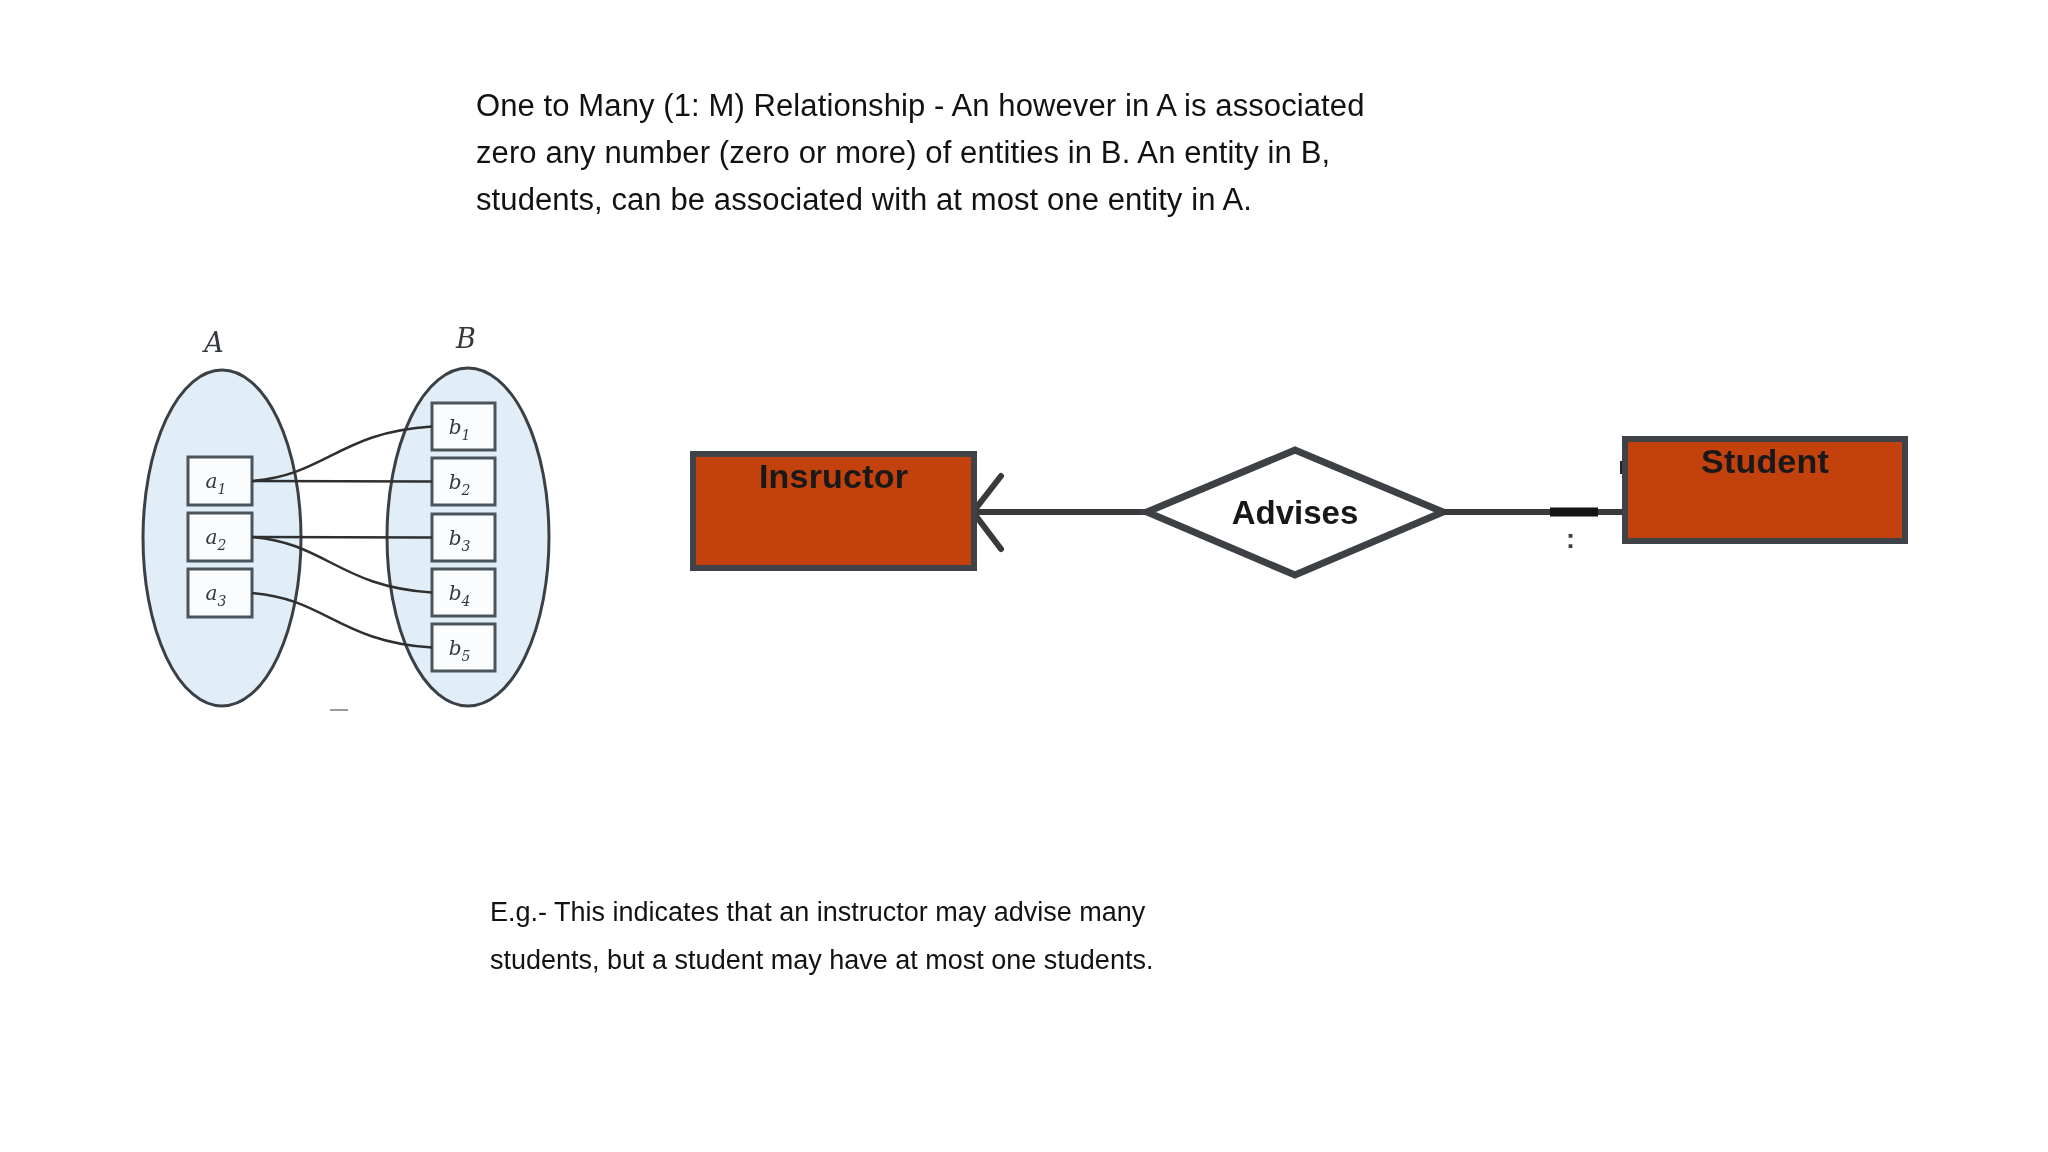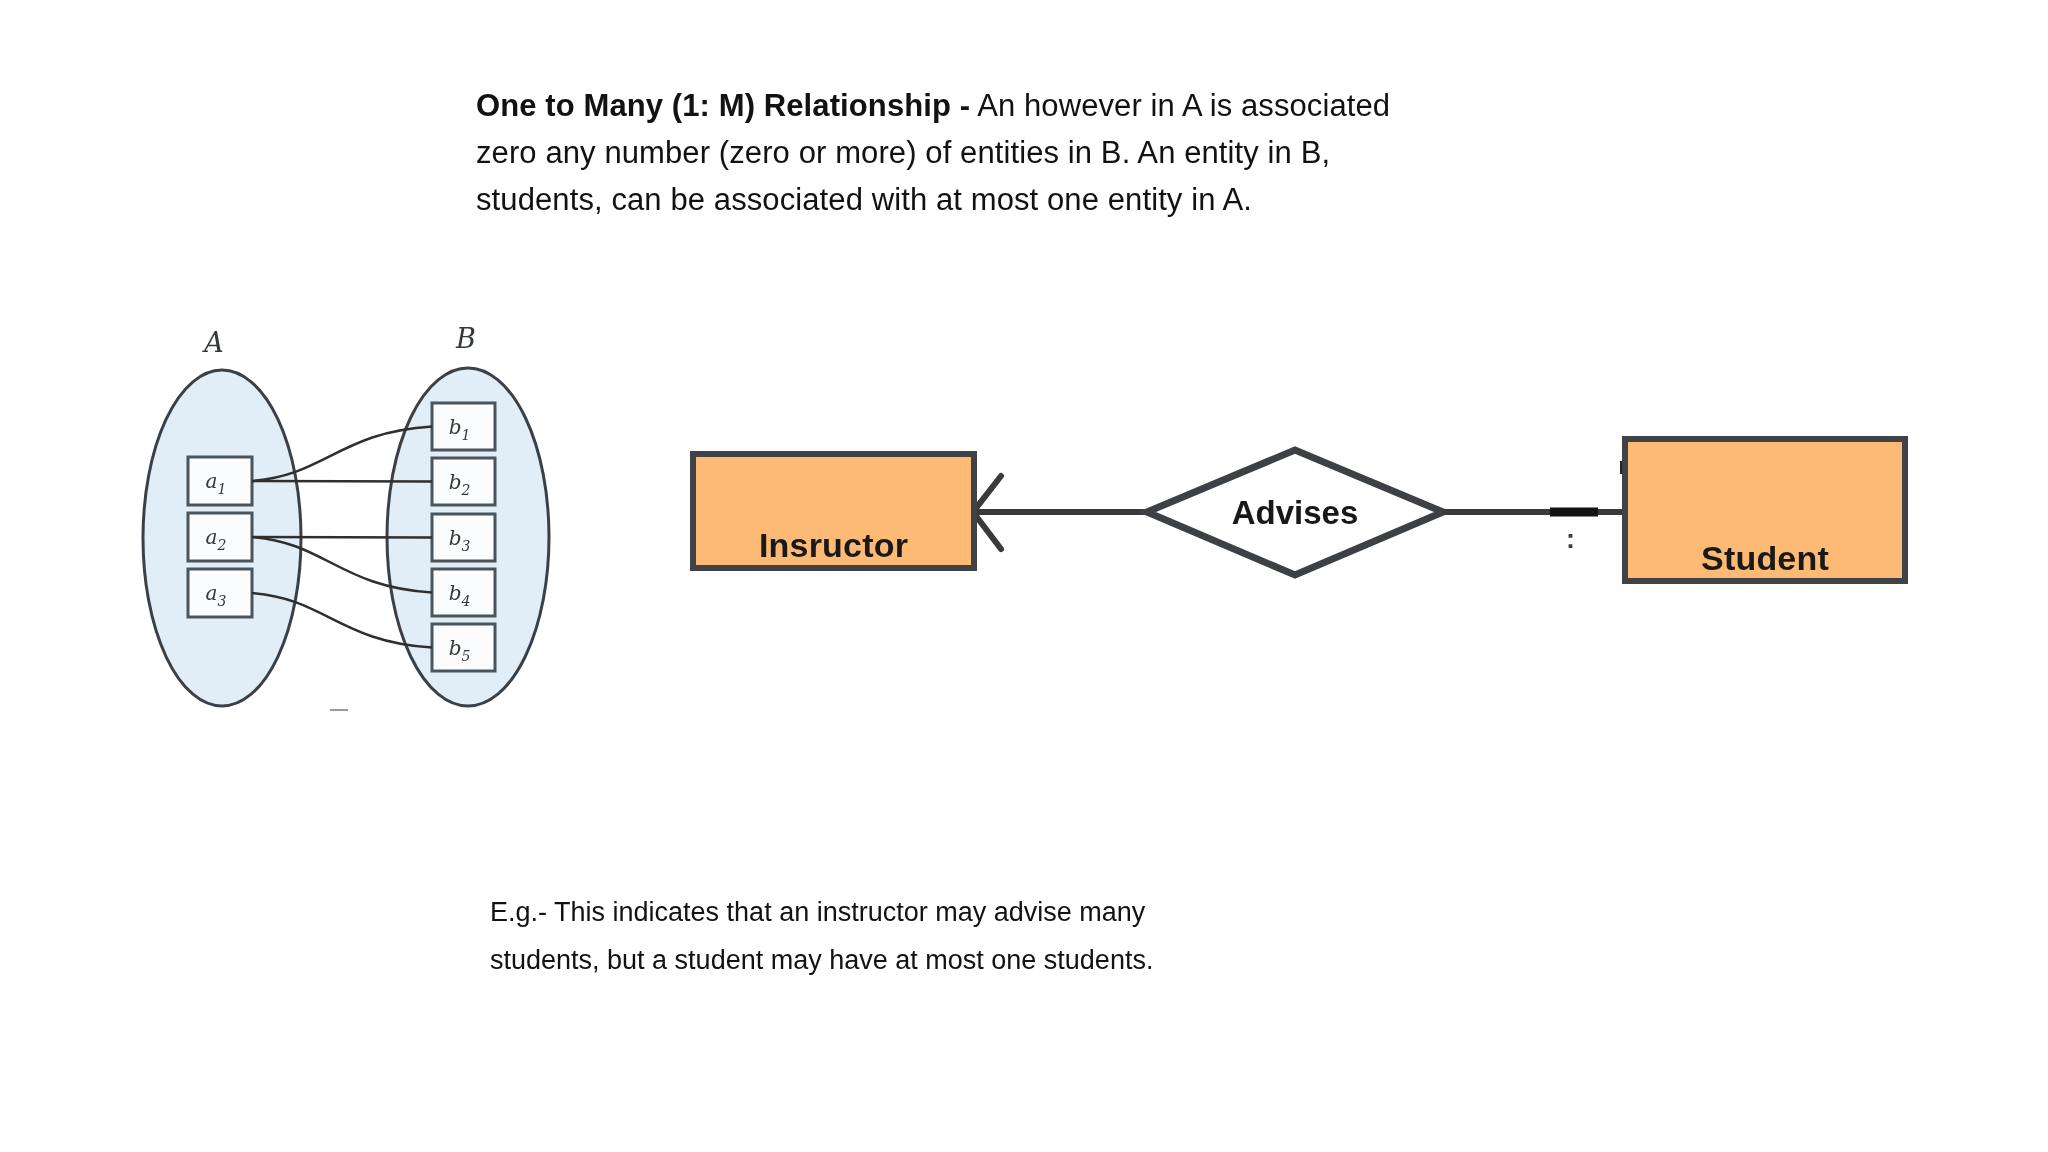--- a/index.html
+++ b/index.html
@@ -1,27 +1,27 @@
 <!DOCTYPE html>
 <html><head>
 <meta charset="utf-8">
 <style>
   html,body{margin:0;padding:0;background:#ffffff;}
   .canvas{position:relative;width:2048px;height:1152px;background:#ffffff;overflow:hidden;
           font-family:"Liberation Sans",sans-serif;color:#111;}
   .header-text{position:absolute;left:476px;top:82px;margin:0;font-size:31px;line-height:47px;
                color:#121212;letter-spacing:0.1px;}
-  .header-text b{font-weight:700;}
+  .header-text b{font-weight:400;}
   .footer-text{position:absolute;left:490px;top:888px;margin:0;font-size:27px;line-height:48px;color:#121212;}
   .diagram-svg{position:absolute;left:0;top:0;}
-  .entity-box{position:absolute;background:#fdba74;border:6px solid #3f4347;
-              display:flex;align-items:flex-end;justify-content:center;box-sizing:border-box;}
+  .entity-box{position:absolute;background:#c2410c;border:6px solid #3f4347;
+              display:flex;align-items:flex-start;justify-content:center;box-sizing:border-box;}
   .entity-box span{font-weight:700;font-size:34px;color:#191919;letter-spacing:0.2px;}
   .box-instructor{left:690px;top:451px;width:287px;height:120px;}
-  .box-student{left:1622px;top:436px;width:286px;height:148px;}
+  .box-student{left:1622px;top:436px;width:286px;height:108px;}
 </style>
 </head>
 <body>
 
 <div class="canvas">
 
   <p class="header-text"><b>One to Many (1: M) Relationship -</b><span> An however in A is associated</span><br>
     <span>zero any number (zero or more) of entities in B. An entity in B,</span><br>
     <span>students, can be associated with at most one entity in A.</span>
   </p>

